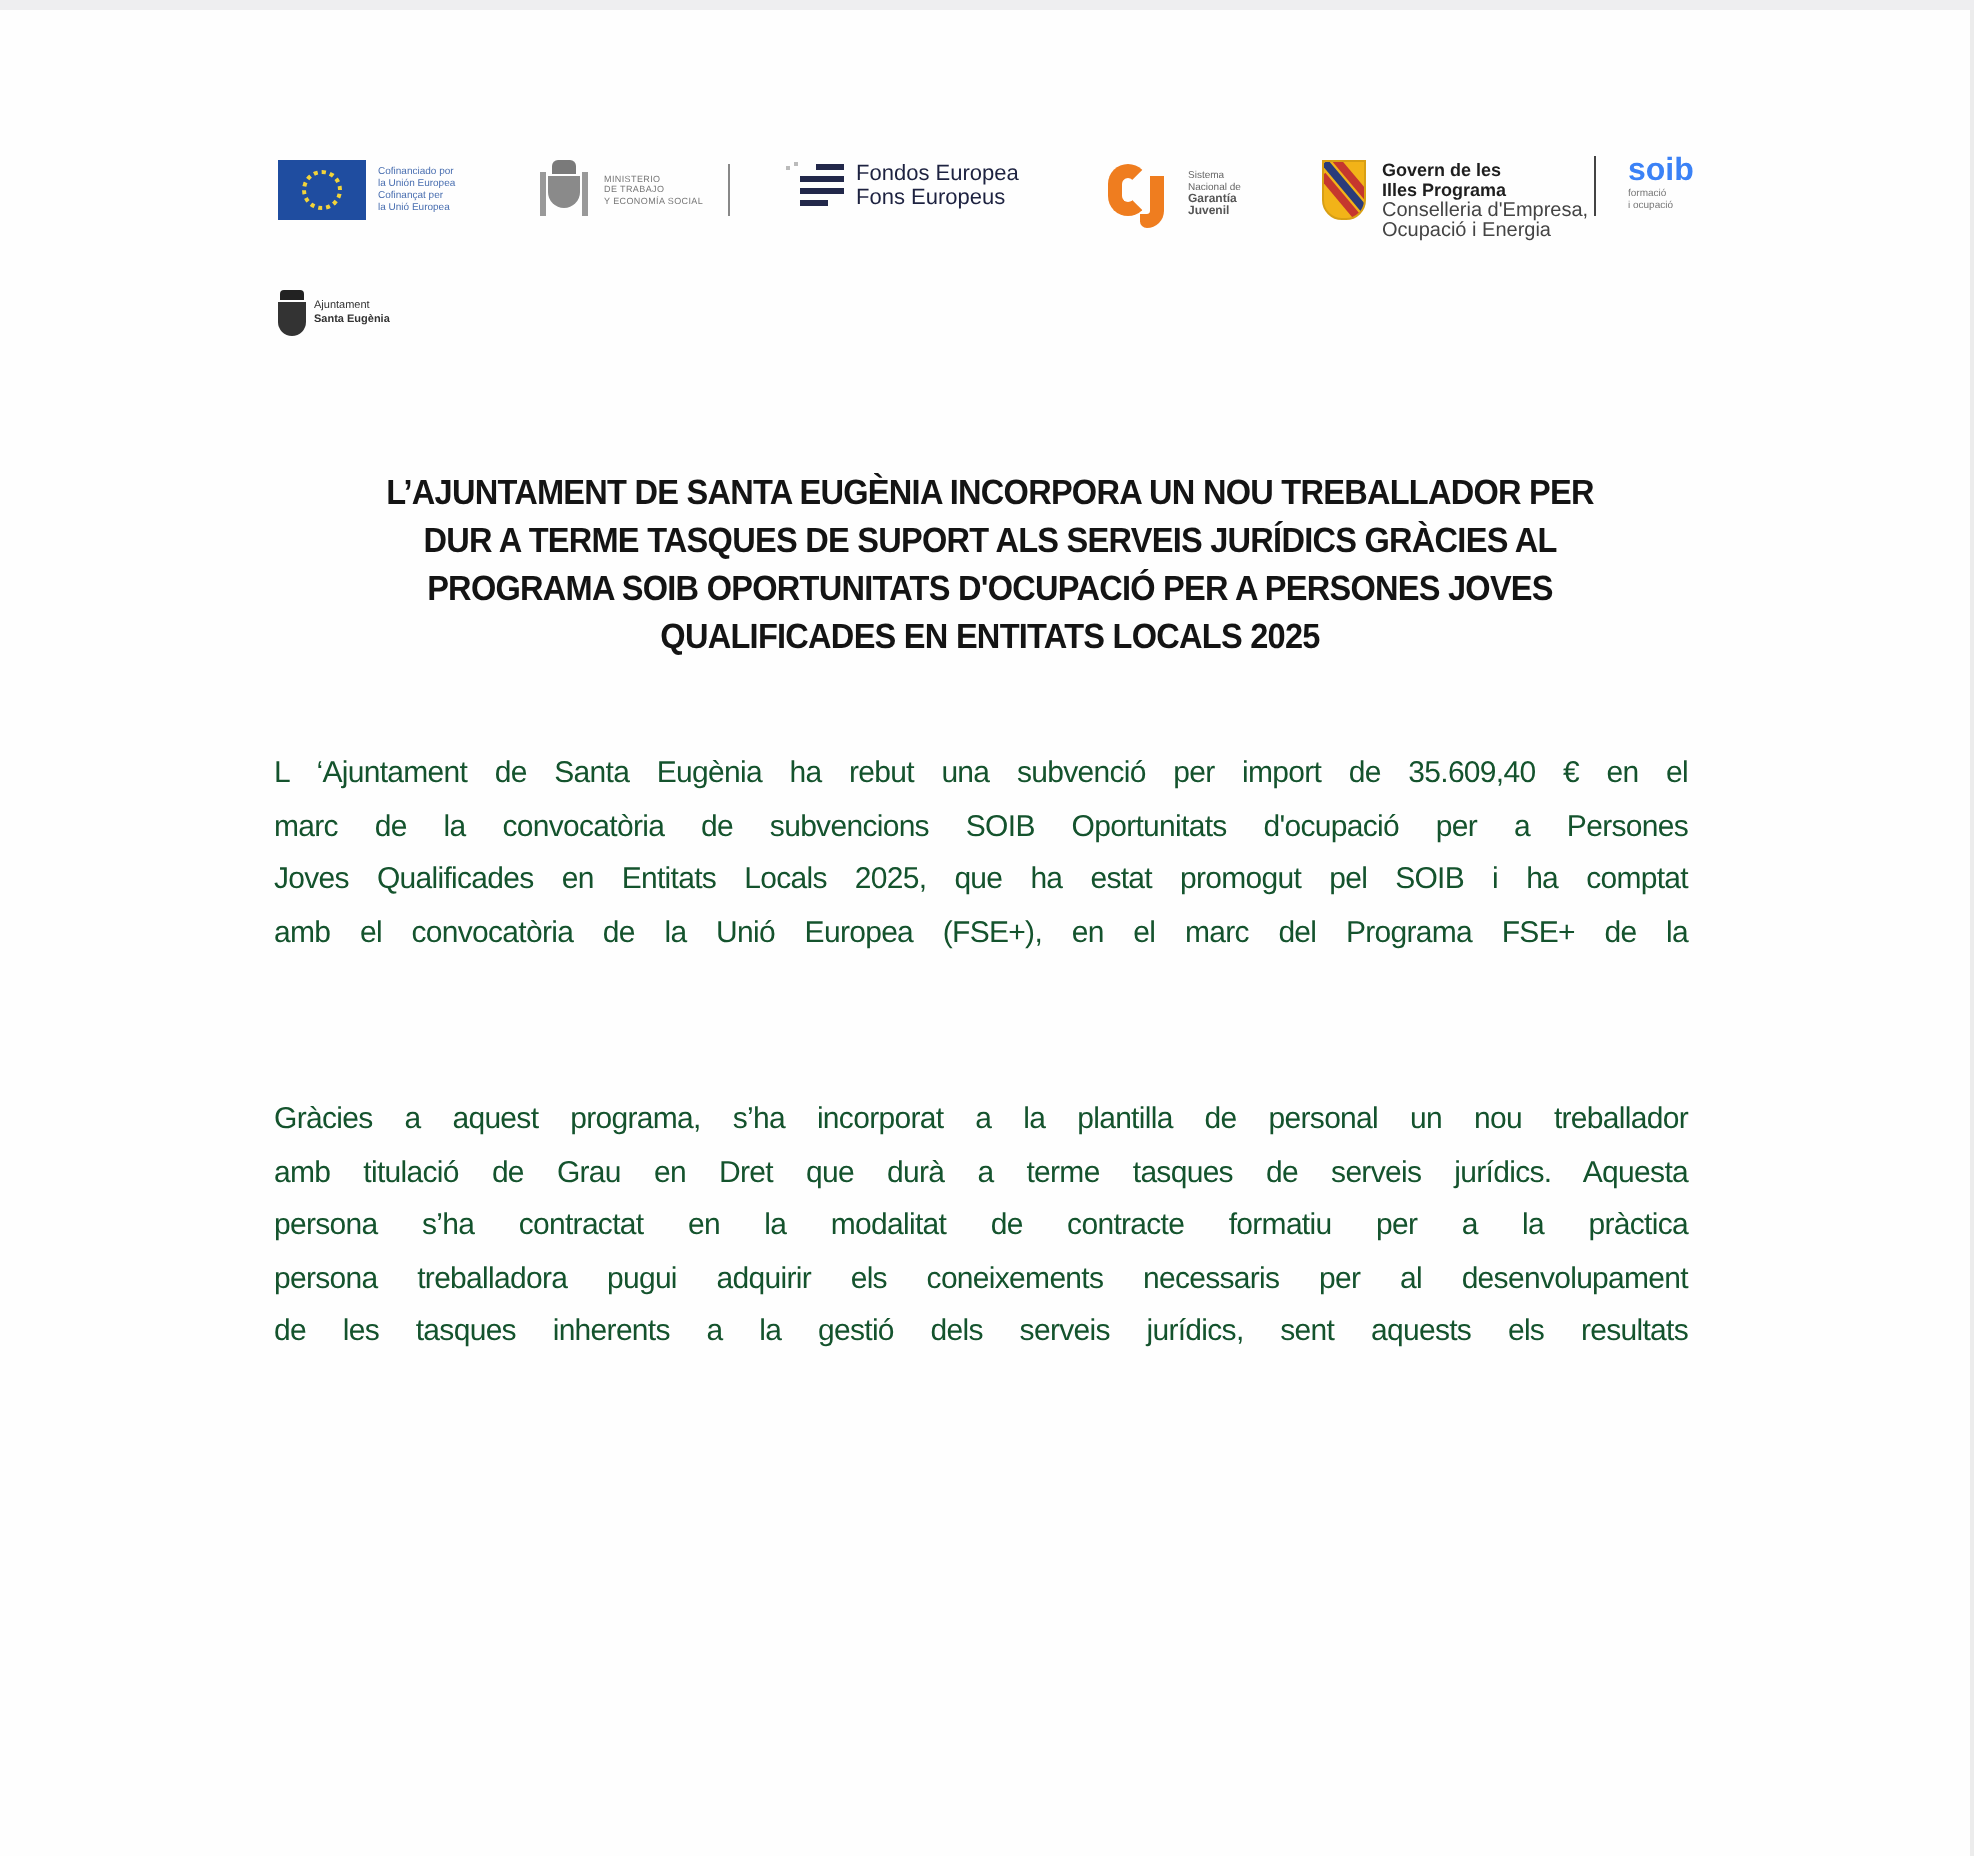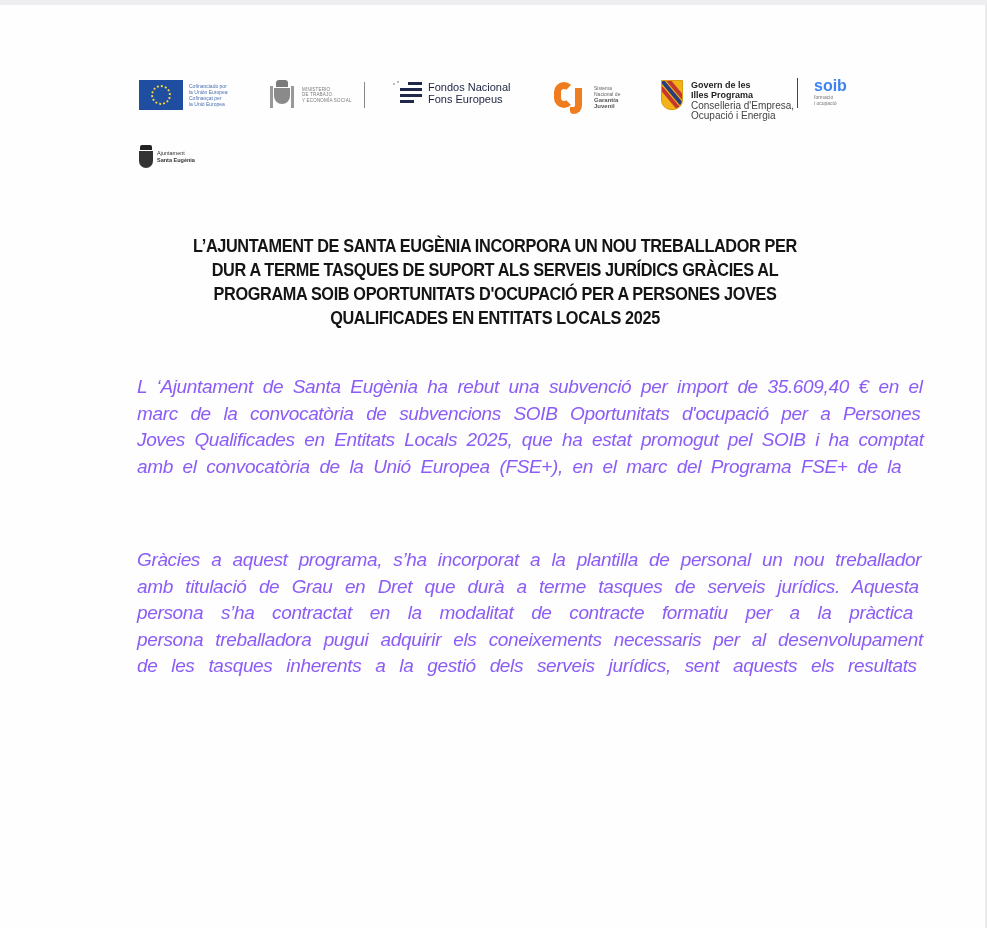--- a/index.html
+++ b/index.html
@@ -52,22 +52,22 @@
     .aj-mark .shield { position: absolute; left: 0; top: 6px; width: 14px; height: 17px; background: #333; border-radius: 0 0 7px 7px; }
     .aj-text { margin-left: 4px; font-size: 5.5px; line-height: 7px; color: #333; }
 
     .title {
       position: absolute; left: 130px; top: 234px; width: 730px;
       text-align: center; font-weight: bold; font-size: 17.5px; line-height: 24px;
       color: #141414; letter-spacing: -0.4px; transform: scaleX(0.93); transform-origin: center top;
     }
     .para {
       position: absolute; left: 137px; width: 707px;
-      font-size: 19px; line-height: 26.5px; color: #8b5cf6;
-      text-align: justify; letter-spacing: -0.35px; font-style: italic;
+      font-size: 15px; line-height: 26.5px; color: #14532d;
+      text-align: justify; letter-spacing: -0.35px;
     }
     .para .line { display: block; text-align: justify; text-align-last: justify; white-space: nowrap; }
     .para .line.last { text-align-last: left; }
     .p1 { top: 374px; }
     .p2 { top: 547px; }
   </style>
 </head>
 <body>
 
 <div class="top-band"></div>
@@ -103,21 +103,21 @@
 <div class="logo" style="left:392px; top:80px;">
   <div class="fondos-mark">
     <span style="left:16px; top:2px; width:14px;"></span>
     <span style="left:8px; top:8px; width:22px;"></span>
     <span style="left:8px; top:14px; width:22px;"></span>
     <span style="left:8px; top:20px; width:14px;"></span>
     <span style="left:1px; top:3px; width:2px; height:2px; background:#bbb;"></span>
     <span style="left:5px; top:1px; width:2px; height:2px; background:#bbb;"></span>
   </div>
   <div class="fondos-text">
-    <div>Fondos Nacional</div>
+    <div>Fondos Europea</div>
     <div>Fons Europeus</div>
   </div>
 </div>
 
 <div class="logo" style="left:554px; top:78px;">
   <div class="gj-mark">
     <div class="gj-g"></div>
       <div class="gj-j"></div>
   </div>
   <div class="gj-text">

